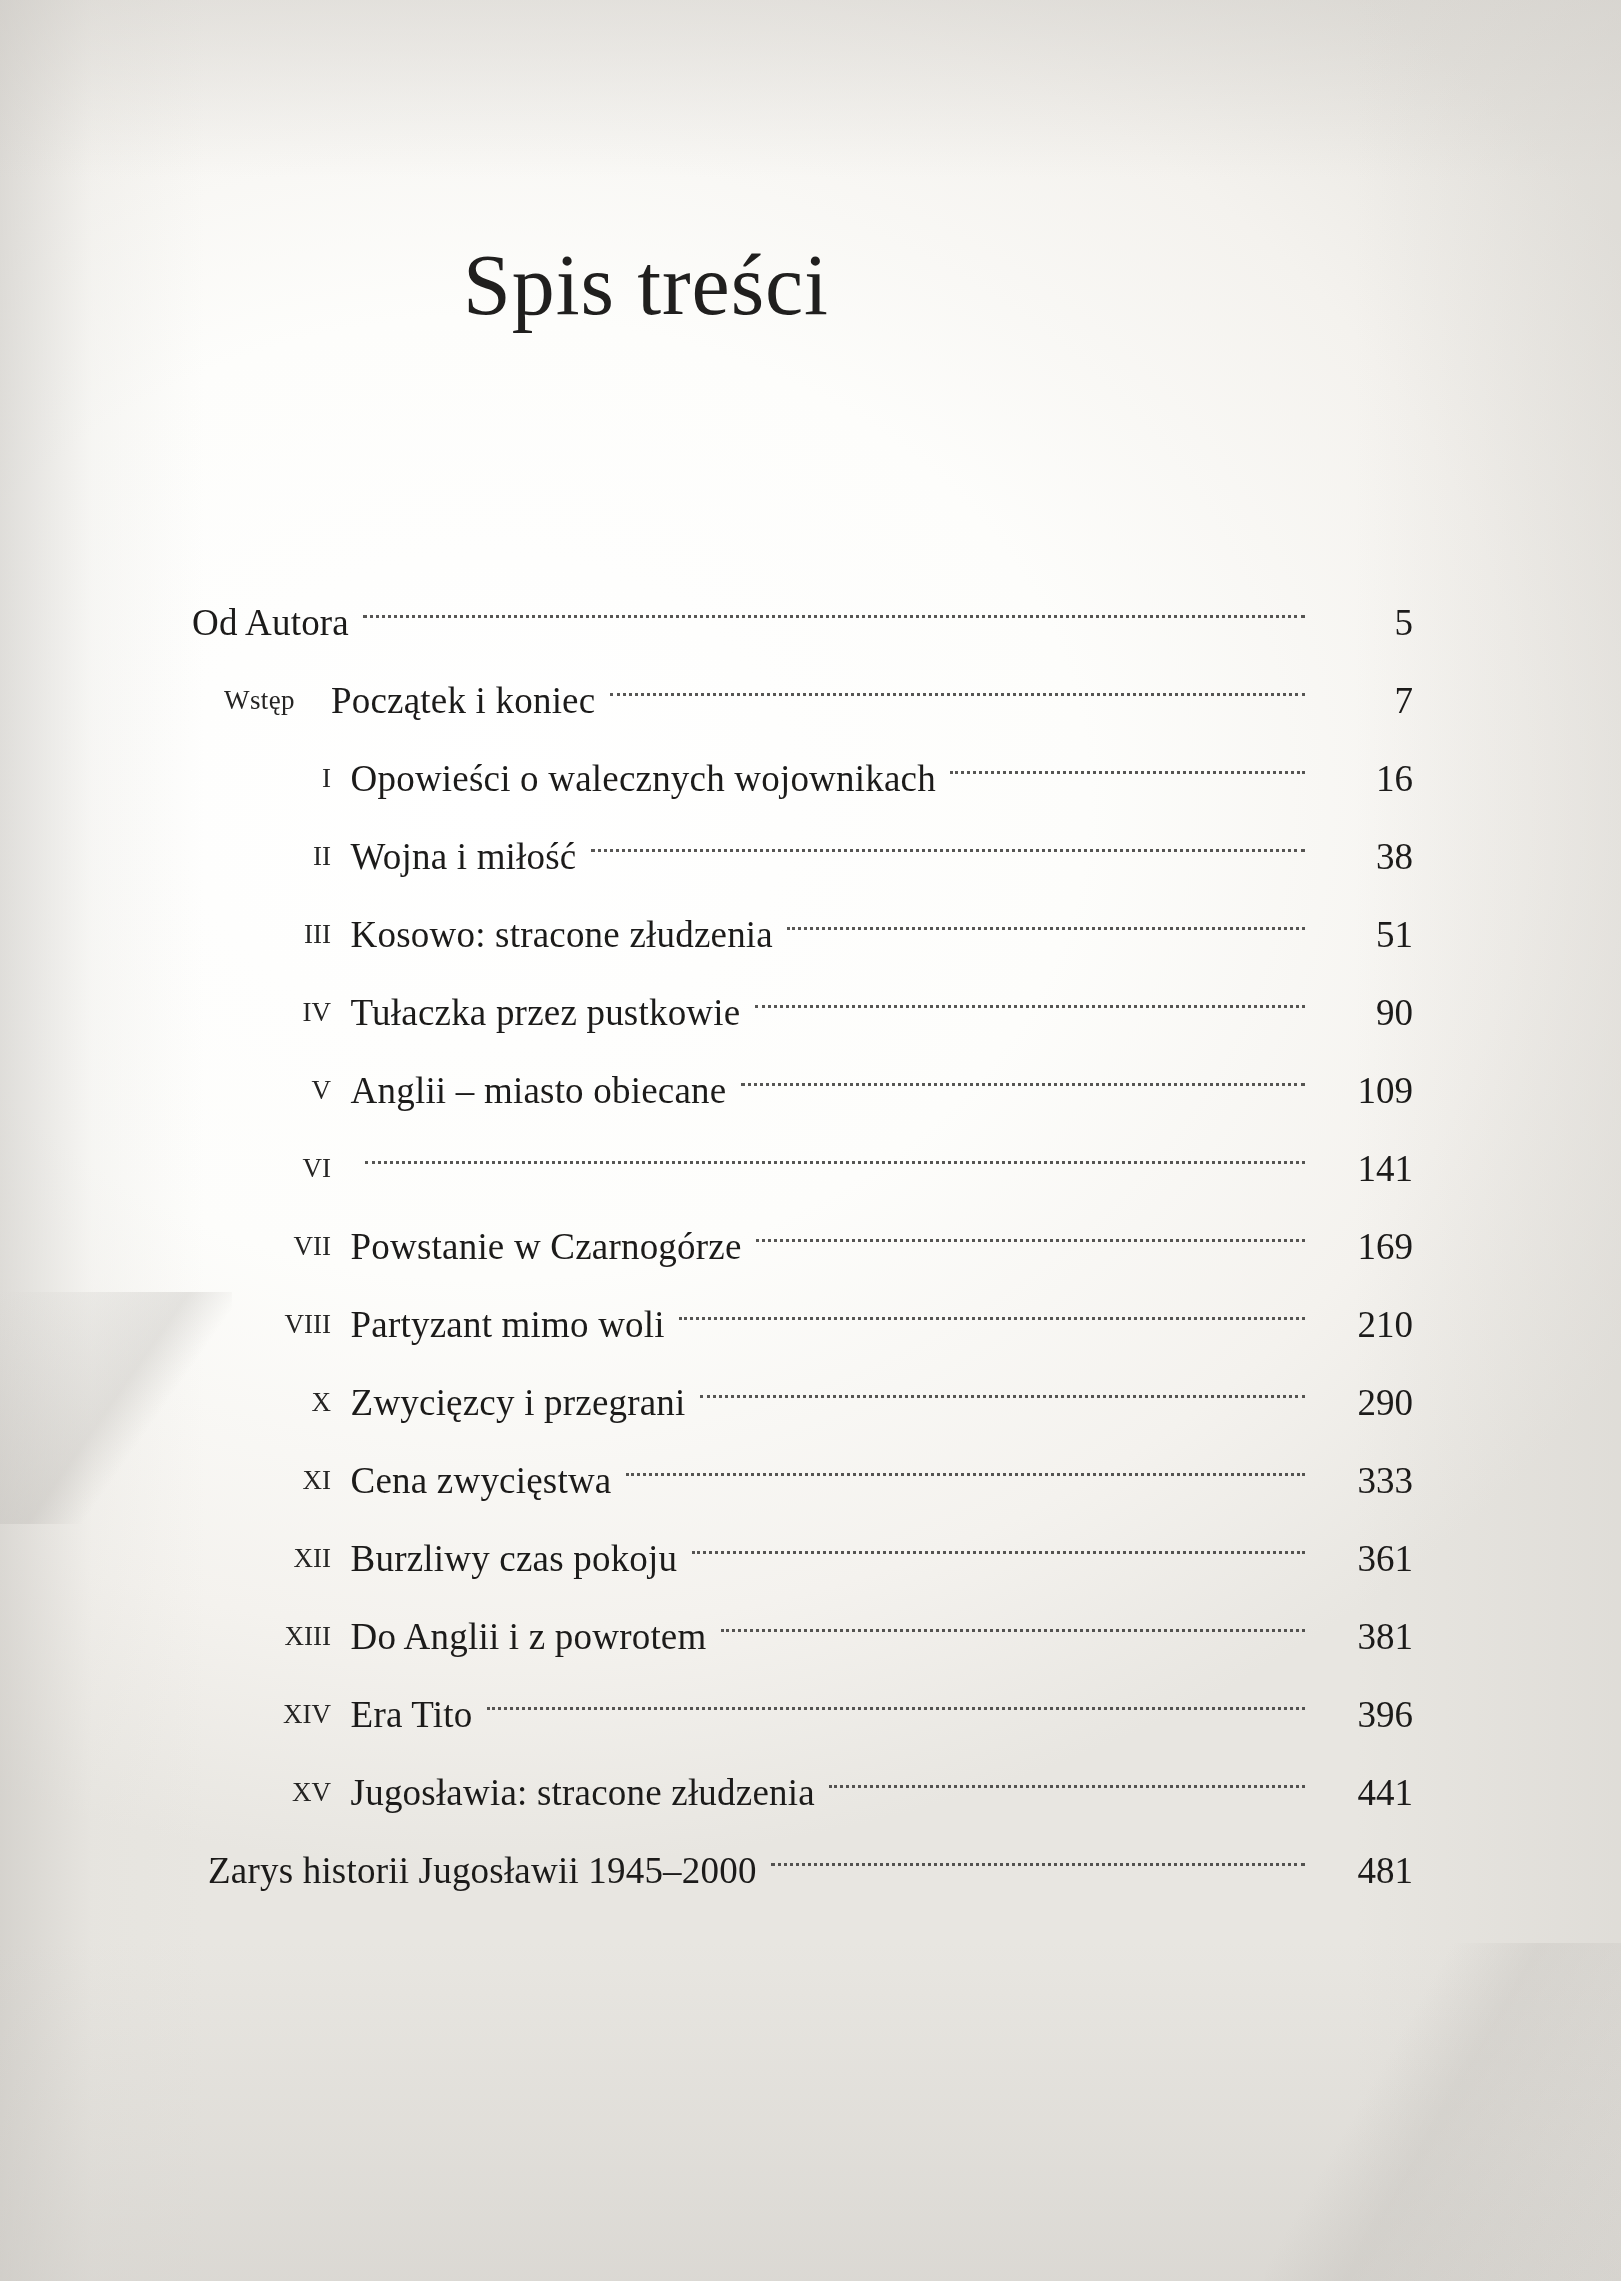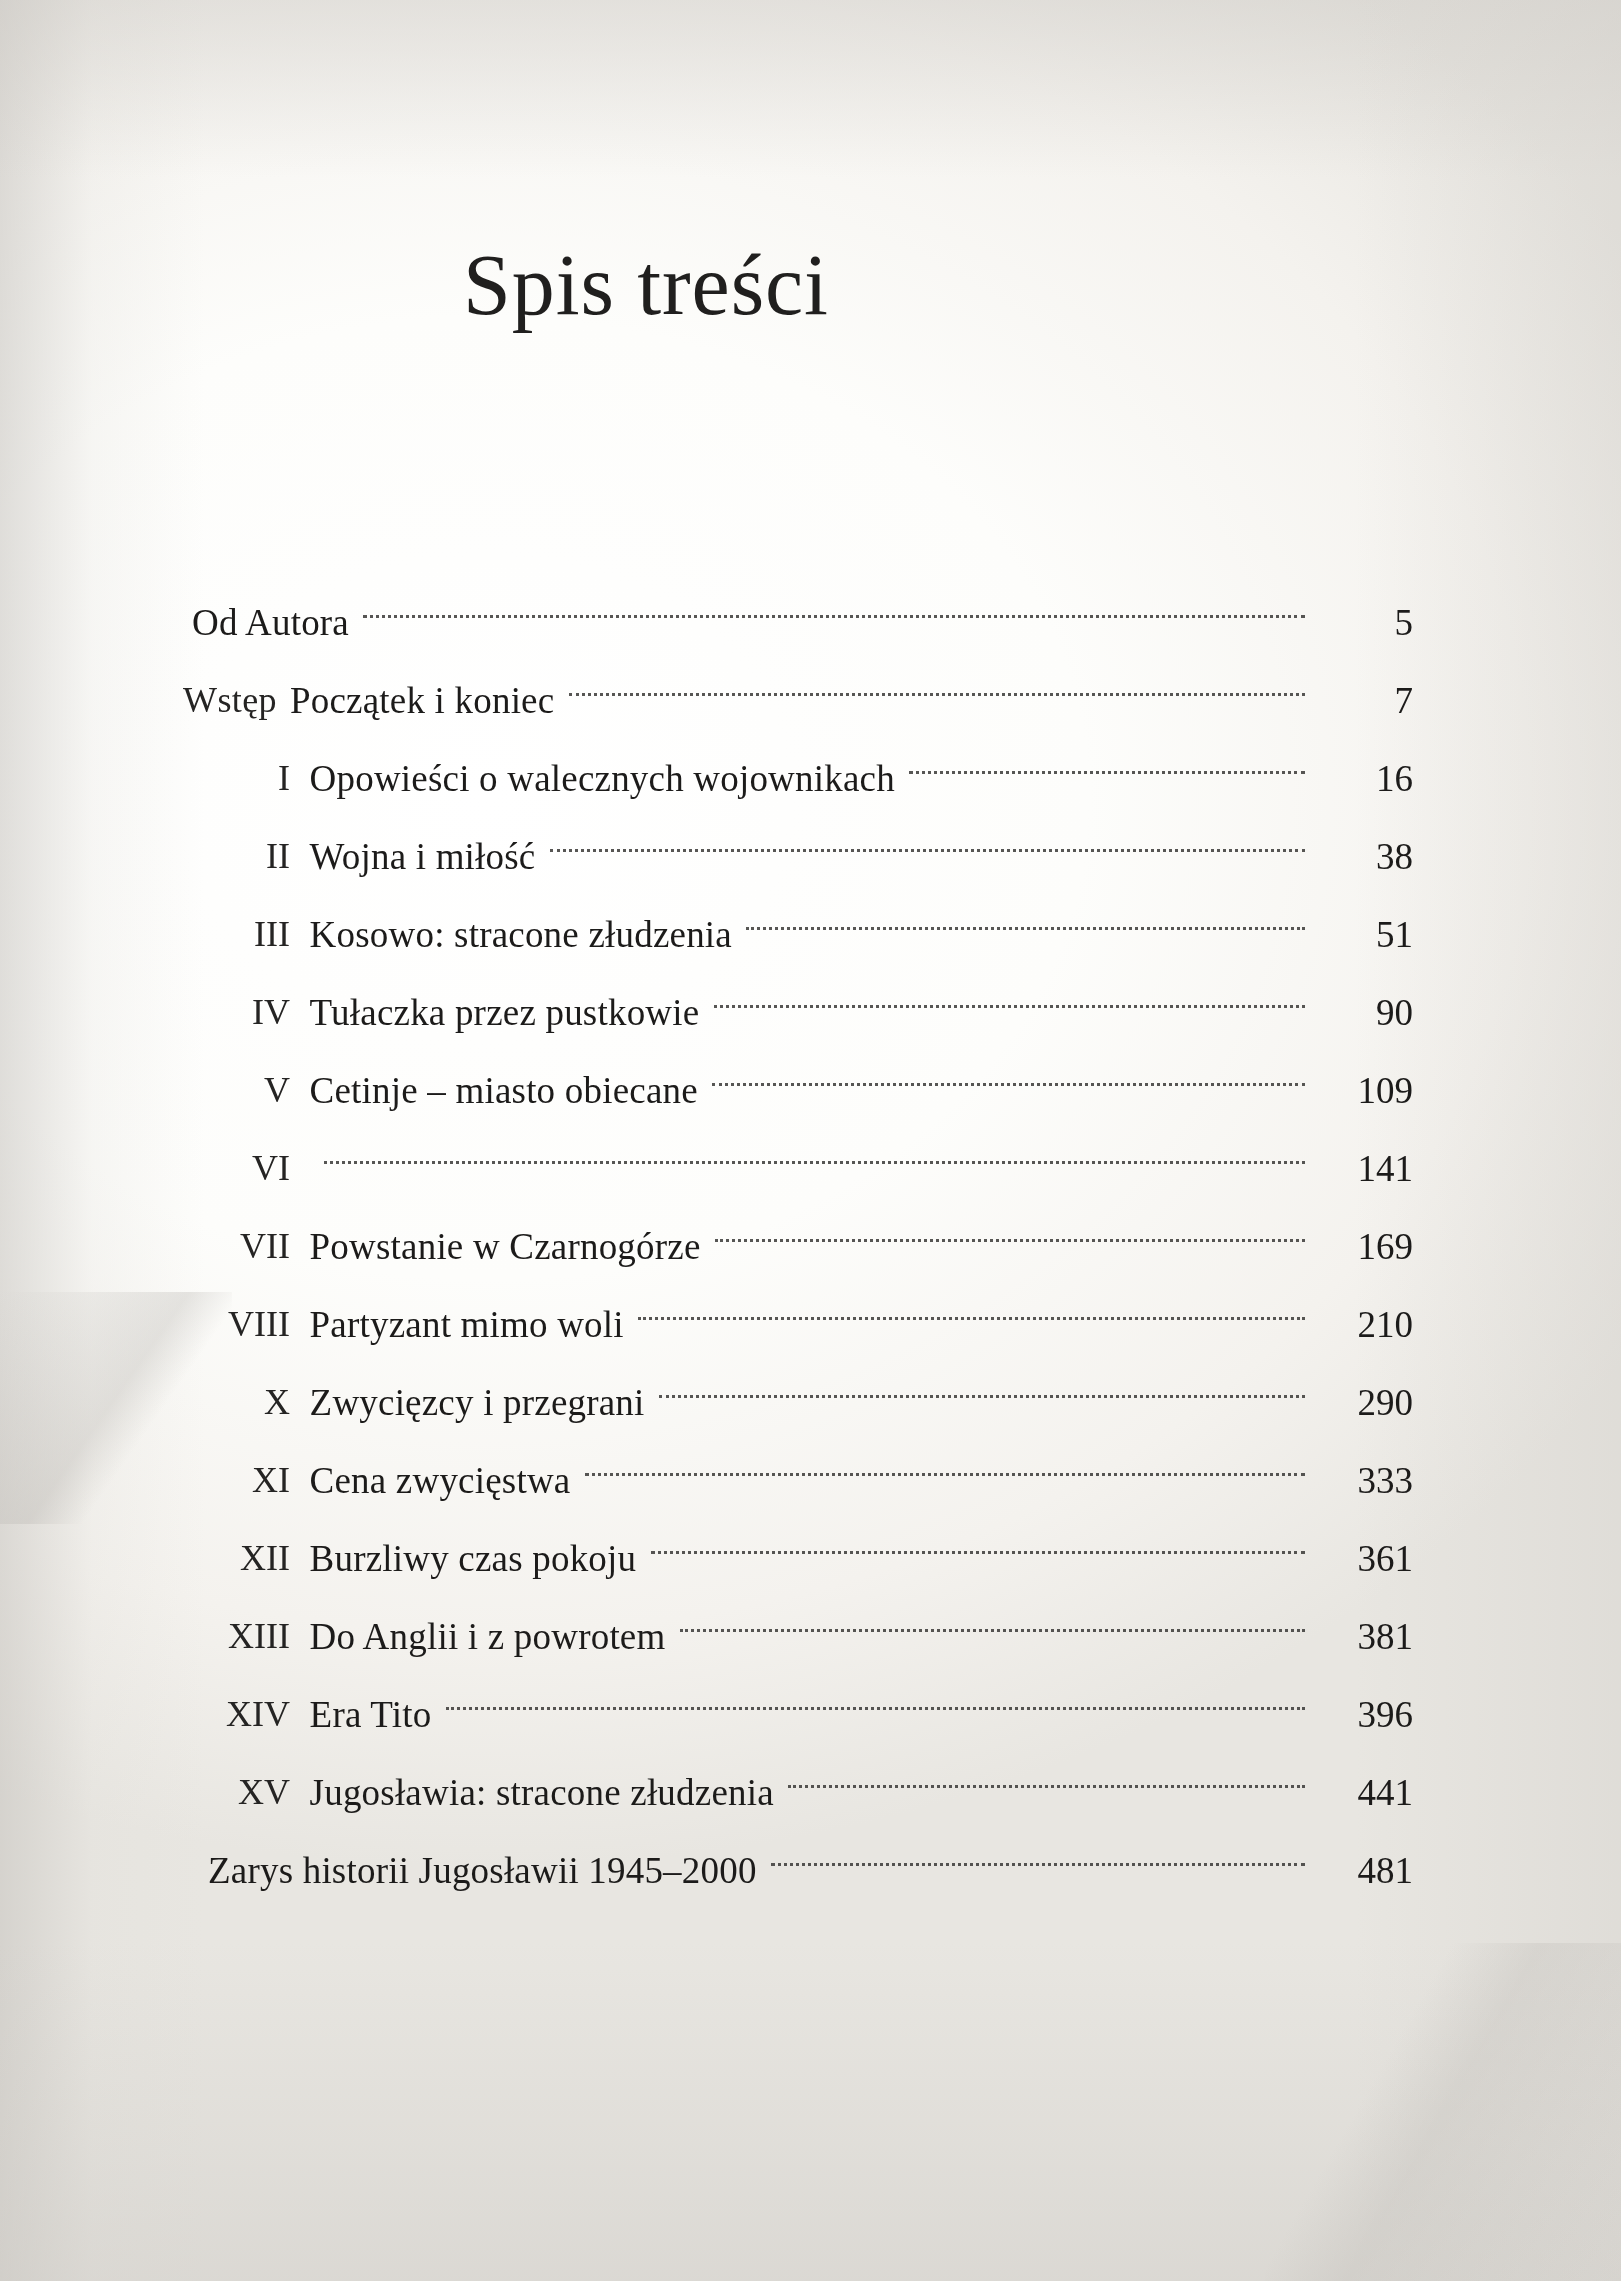--- a/index.html
+++ b/index.html
@@ -95,24 +95,25 @@
   .toc-row {
     display: flex;
     align-items: center;
     height: 78px;
     color: #1d1c1b;
   }
 
   .num {
     width: 107px;
     text-align: right;
-    font-size: 36px;
+    font-size: 27px;
     padding-right: 19.6px;
     white-space: nowrap;
     color: #252423;
+    margin-left: 41px;
   }
   .num.wide-label {
     width: 107px;
     text-align: left;
     padding-right: 0;
     letter-spacing: 0.4px;
   }
 
   .label {
     font-size: 37px;
@@ -184,21 +185,21 @@
           <div class="page-no">51</div>
         </div>
         <div class="toc-row">
           <div class="num">IV</div>
           <div class="label">Tułaczka przez pustkowie</div>
           <div class="leader"></div>
           <div class="page-no">90</div>
         </div>
         <div class="toc-row">
           <div class="num">V</div>
-          <div class="label">Cetinje – miasto obiecane</div>
+          <div class="label">Anglii – miasto obiecane</div>
           <div class="leader"></div>
           <div class="page-no">109</div>
         </div>
         <div class="toc-row">
           <div class="num">VI</div>
           <div class="leader"></div>
           <div class="page-no">141</div>
         </div>
         <div class="toc-row">
           <div class="num">VII</div>

